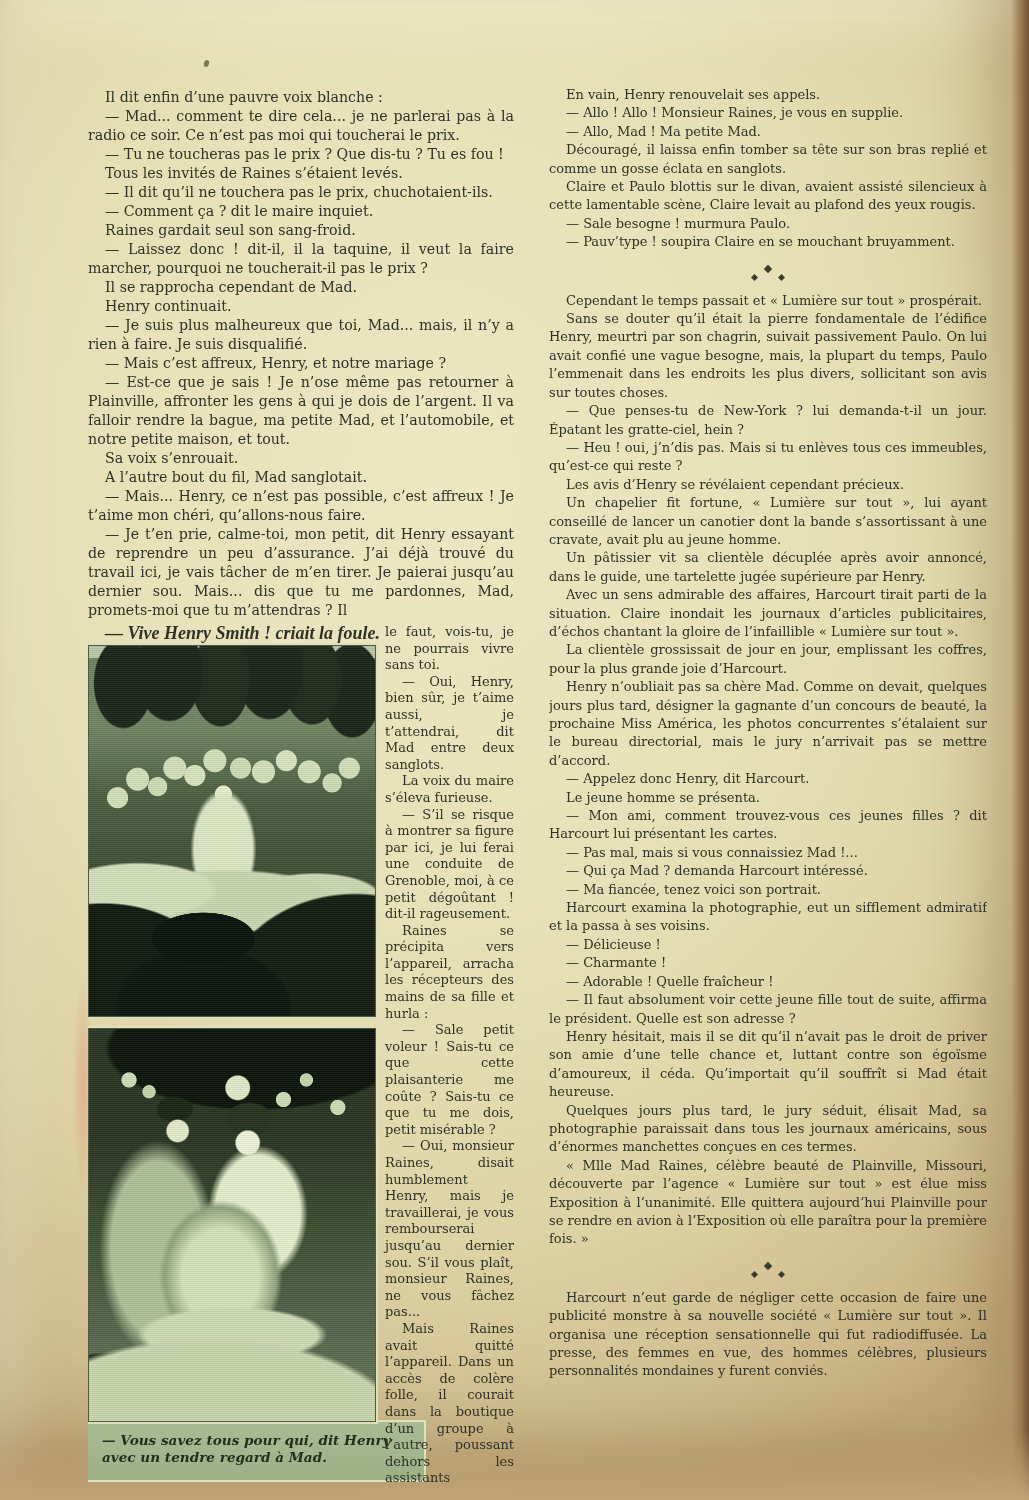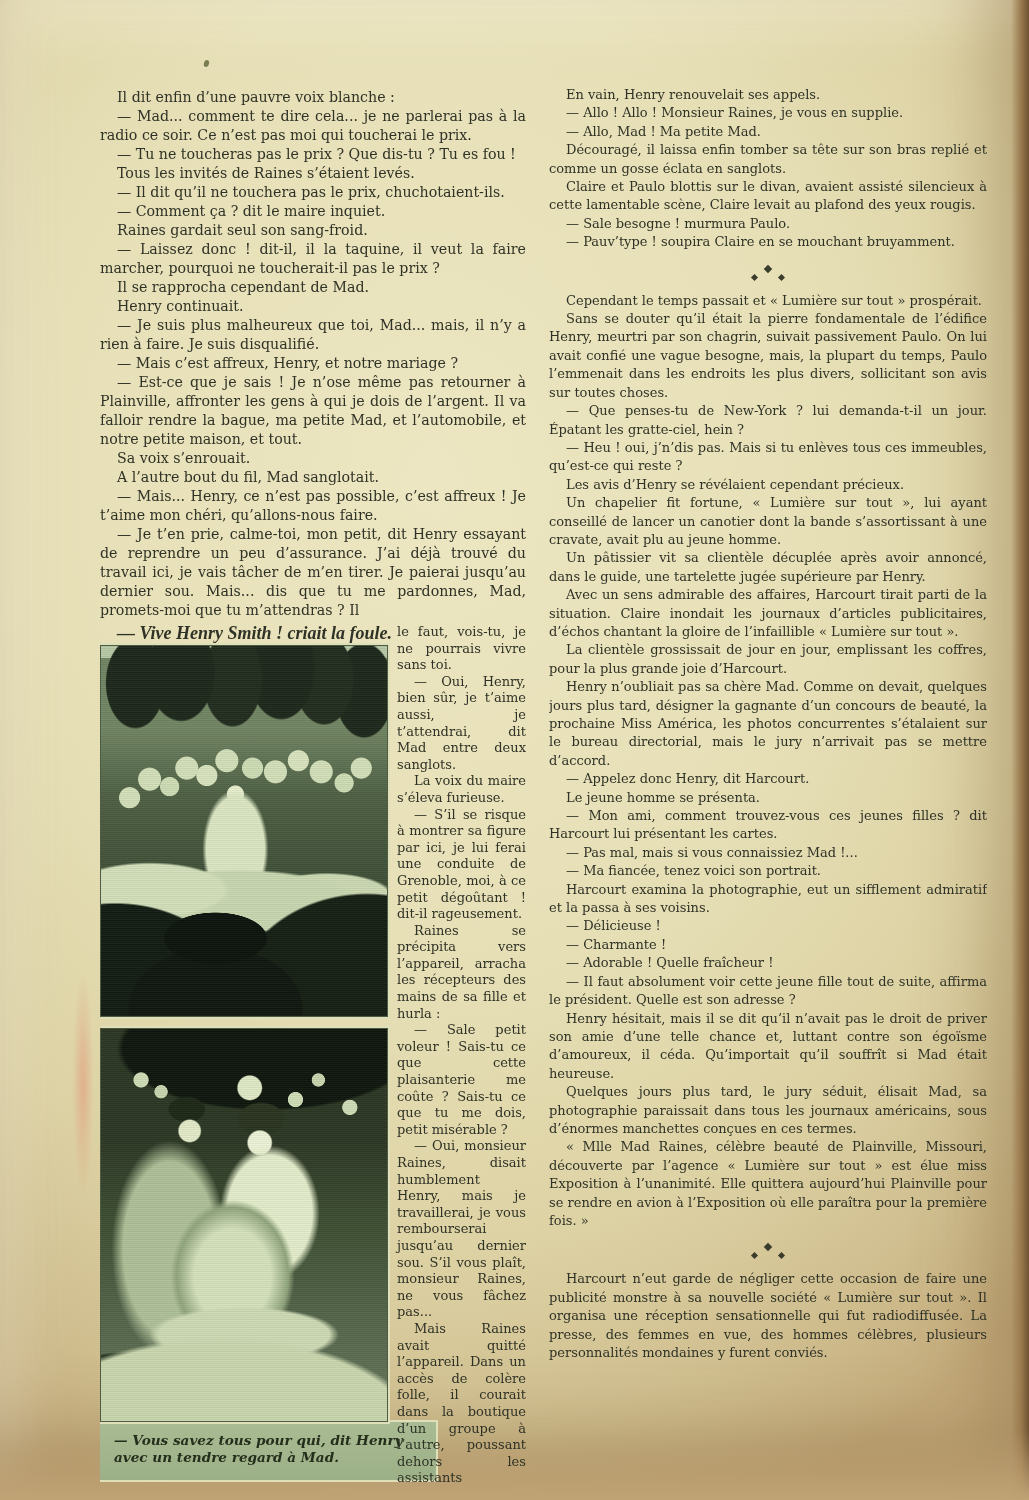--- a/index.html
+++ b/index.html
@@ -19,21 +19,21 @@
     background:linear-gradient(0deg, #c0a375 0%, rgba(192,163,117,0) 100%);}
   .pink-smudge{position:absolute;left:72px;top:935px;width:22px;height:300px;border-radius:12px;
     background:radial-gradient(ellipse 14px 150px at 50% 50%, rgba(224,148,118,0.55), rgba(224,148,118,0) 75%);}
   .ink-speck{position:absolute;left:204px;top:60px;width:5px;height:7px;border-radius:50% 50% 60% 40%;
     background:#7a7c52;transform:rotate(14deg);}
 
   
   .col{position:absolute;text-align:justify;}
   .col p{margin:0;text-indent:17px;}
   .col p.flush{text-indent:0;}
-  #left-col{left:100px;top:88px;width:426px;height:1400px;overflow:hidden;
+  #left-col{left:88px;top:88px;width:426px;height:1400px;overflow:hidden;
     font-size:14.2px;line-height:19px;}
   #right-col{left:549px;top:86px;width:438px;height:1404px;overflow:hidden;
     font-size:13px;line-height:18.4px;}
 
   
   .wrap-zone{display:flex;gap:9px;margin-top:4px;}
   .photo-stack{width:288px;flex:0 0 288px;}
   .narrow{flex:1;font-size:13px;line-height:16.6px;hyphens:auto;}
 
   .photo-caption-top{font-style:italic;font-weight:bold;font-size:18px;
@@ -186,20 +186,21 @@
       <p>Les avis d’Henry se révélaient cependant précieux.</p>
       <p>Un chapelier fit fortune, « Lumière sur tout », lui ayant conseillé de lancer un canotier dont la bande s’assortissant à une cravate, avait plu au jeune homme.</p>
       <p>Un pâtissier vit sa clientèle décuplée après avoir annoncé, dans le guide, une tartelette jugée supérieure par Henry.</p>
       <p>Avec un sens admirable des affaires, Harcourt tirait parti de la situation. Claire inondait les journaux d’articles publicitaires, d’échos chantant la gloire de l’infaillible « Lumière sur tout ».</p>
       <p>La clientèle grossissait de jour en jour, emplissant les coffres, pour la plus grande joie d’Harcourt.</p>
       <p>Henry n’oubliait pas sa chère Mad. Comme on devait, quelques jours plus tard, désigner la gagnante d’un concours de beauté, la prochaine Miss América, les photos concurrentes s’étalaient sur le bureau directorial, mais le jury n’arrivait pas se mettre d’accord.</p>
       <p>— Appelez donc Henry, dit Harcourt.</p>
       <p>Le jeune homme se présenta.</p>
       <p>— Mon ami, comment trouvez-vous ces jeunes filles ? dit Harcourt lui présentant les cartes.</p>
       <p>— Pas mal, mais si vous connaissiez Mad !...</p>
+      <p>— Qui ça Mad ? demanda Harcourt intéressé.</p>
       <p>— Ma fiancée, tenez voici son portrait.</p>
       <p>Harcourt examina la photographie, eut un sifflement admiratif et la passa à ses voisins.</p>
       <p>— Délicieuse !</p>
       <p>— Charmante !</p>
       <p>— Adorable ! Quelle fraîcheur !</p>
       <p>— Il faut absolument voir cette jeune fille tout de suite, affirma le président. Quelle est son adresse ?</p>
       <p>Henry hésitait, mais il se dit qu’il n’avait pas le droit de priver son amie d’une telle chance et, luttant contre son égoïsme d’amoureux, il céda. Qu’importait qu’il souffrît si Mad était heureuse.</p>
       <p>Quelques jours plus tard, le jury séduit, élisait Mad, sa photographie paraissait dans tous les journaux américains, sous d’énormes manchettes conçues en ces termes.</p>
       <p>« Mlle Mad Raines, célèbre beauté de Plainville, Missouri, découverte par l’agence « Lumière sur tout » est élue miss Exposition à l’unanimité. Elle quittera aujourd’hui Plainville pour se rendre en avion à l’Exposition où elle paraîtra pour la première fois. »</p>
     </div>

